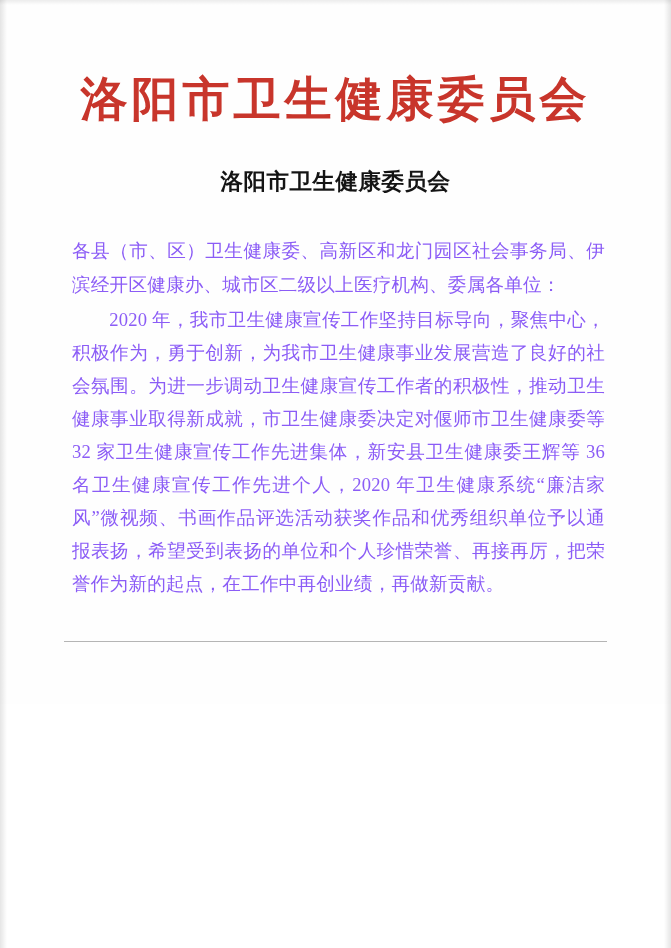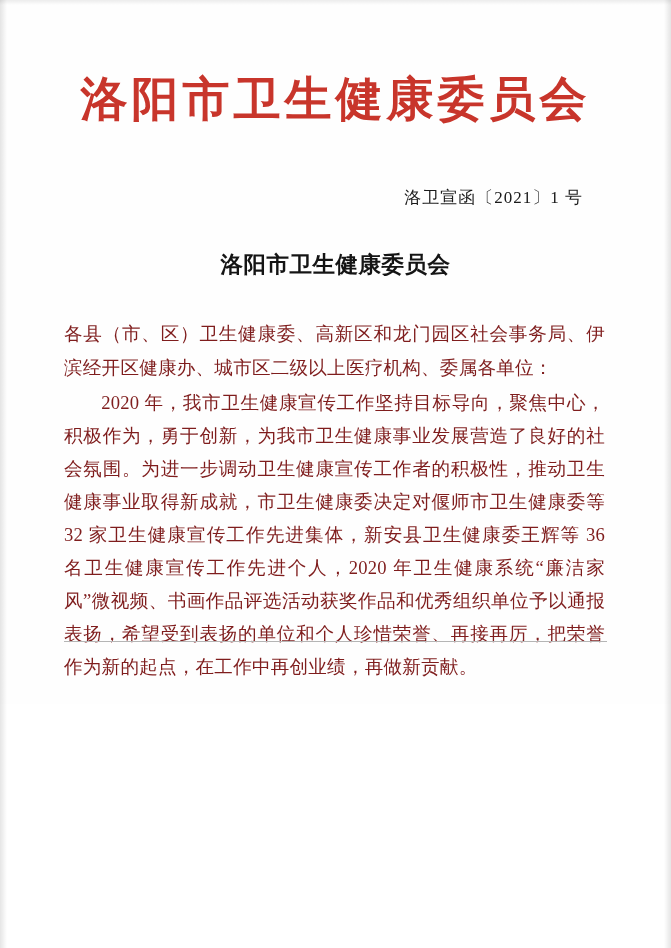--- a/index.html
+++ b/index.html
@@ -58,22 +58,22 @@
   .body-block {
     margin-top: 34px;
     padding: 0 66px 0 64px;
   }
   .para {
     font-size: 18.6px;
     line-height: 1.78;
     text-align: justify;
     text-justify: inter-ideograph;
     letter-spacing: 0.2px;
-    color: #7f1d1d;
-    margin: 0 0 2px 0;
+    color: #8b5cf6;
+    margin: 0 0 2px 8px;
   }
   .para.indent {
     text-indent: 2em;
   }
   .footer-rule {
     position: absolute;
     left: 64px;
     right: 64px;
     bottom: 62px;
     border-top: 1px solid #b5b5b5;
@@ -104,23 +104,20 @@
 <div class="page">
 
   <div class="edge-shadow-top"></div>
   <div class="edge-shadow-left"></div>
   <div class="edge-shadow-right"></div>
 
   <div class="letterhead">
     <div class="letterhead-title">洛阳市卫生健康委员会</div>
   </div>
 
-  <div class="doc-number-row">
-    <span>洛卫宣函〔2021〕1 号</span>
-  </div>
 
   <div class="title-block">
     <div class="title-line">洛阳市卫生健康委员会</div>
   </div>
 
   <div class="body-block">
     <p class="para">各县（市、区）卫生健康委、高新区和龙门园区社会事务局、伊滨经开区健康办、城市区二级以上医疗机构、委属各单位：</p>
     <p class="para indent">2020 年，我市卫生健康宣传工作坚持目标导向，聚焦中心，积极作为，勇于创新，为我市卫生健康事业发展营造了良好的社会氛围。为进一步调动卫生健康宣传工作者的积极性，推动卫生健康事业取得新成就，市卫生健康委决定对偃师市卫生健康委等 32 家卫生健康宣传工作先进集体，新安县卫生健康委王辉等 36 名卫生健康宣传工作先进个人，2020 年卫生健康系统“廉洁家风”微视频、书画作品评选活动获奖作品和优秀组织单位予以通报表扬，希望受到表扬的单位和个人珍惜荣誉、再接再厉，把荣誉作为新的起点，在工作中再创业绩，再做新贡献。</p>
   </div>
 

